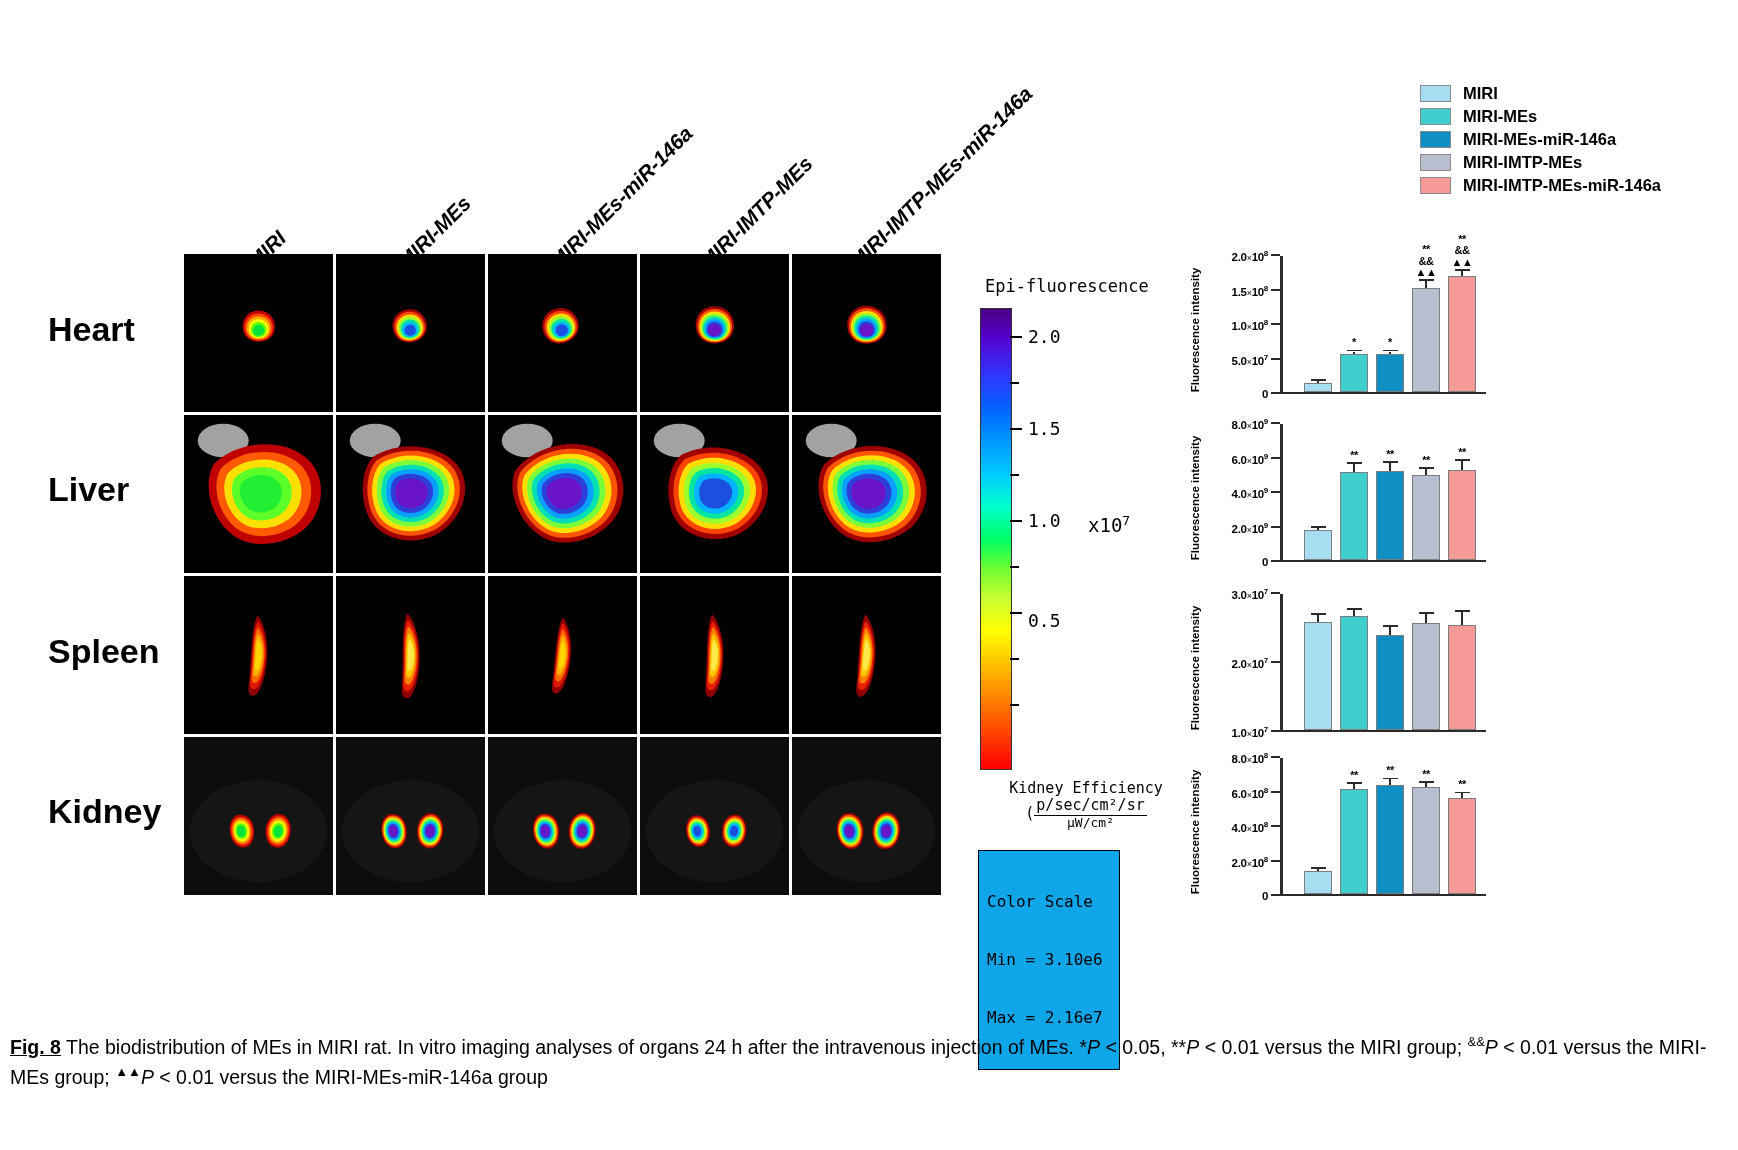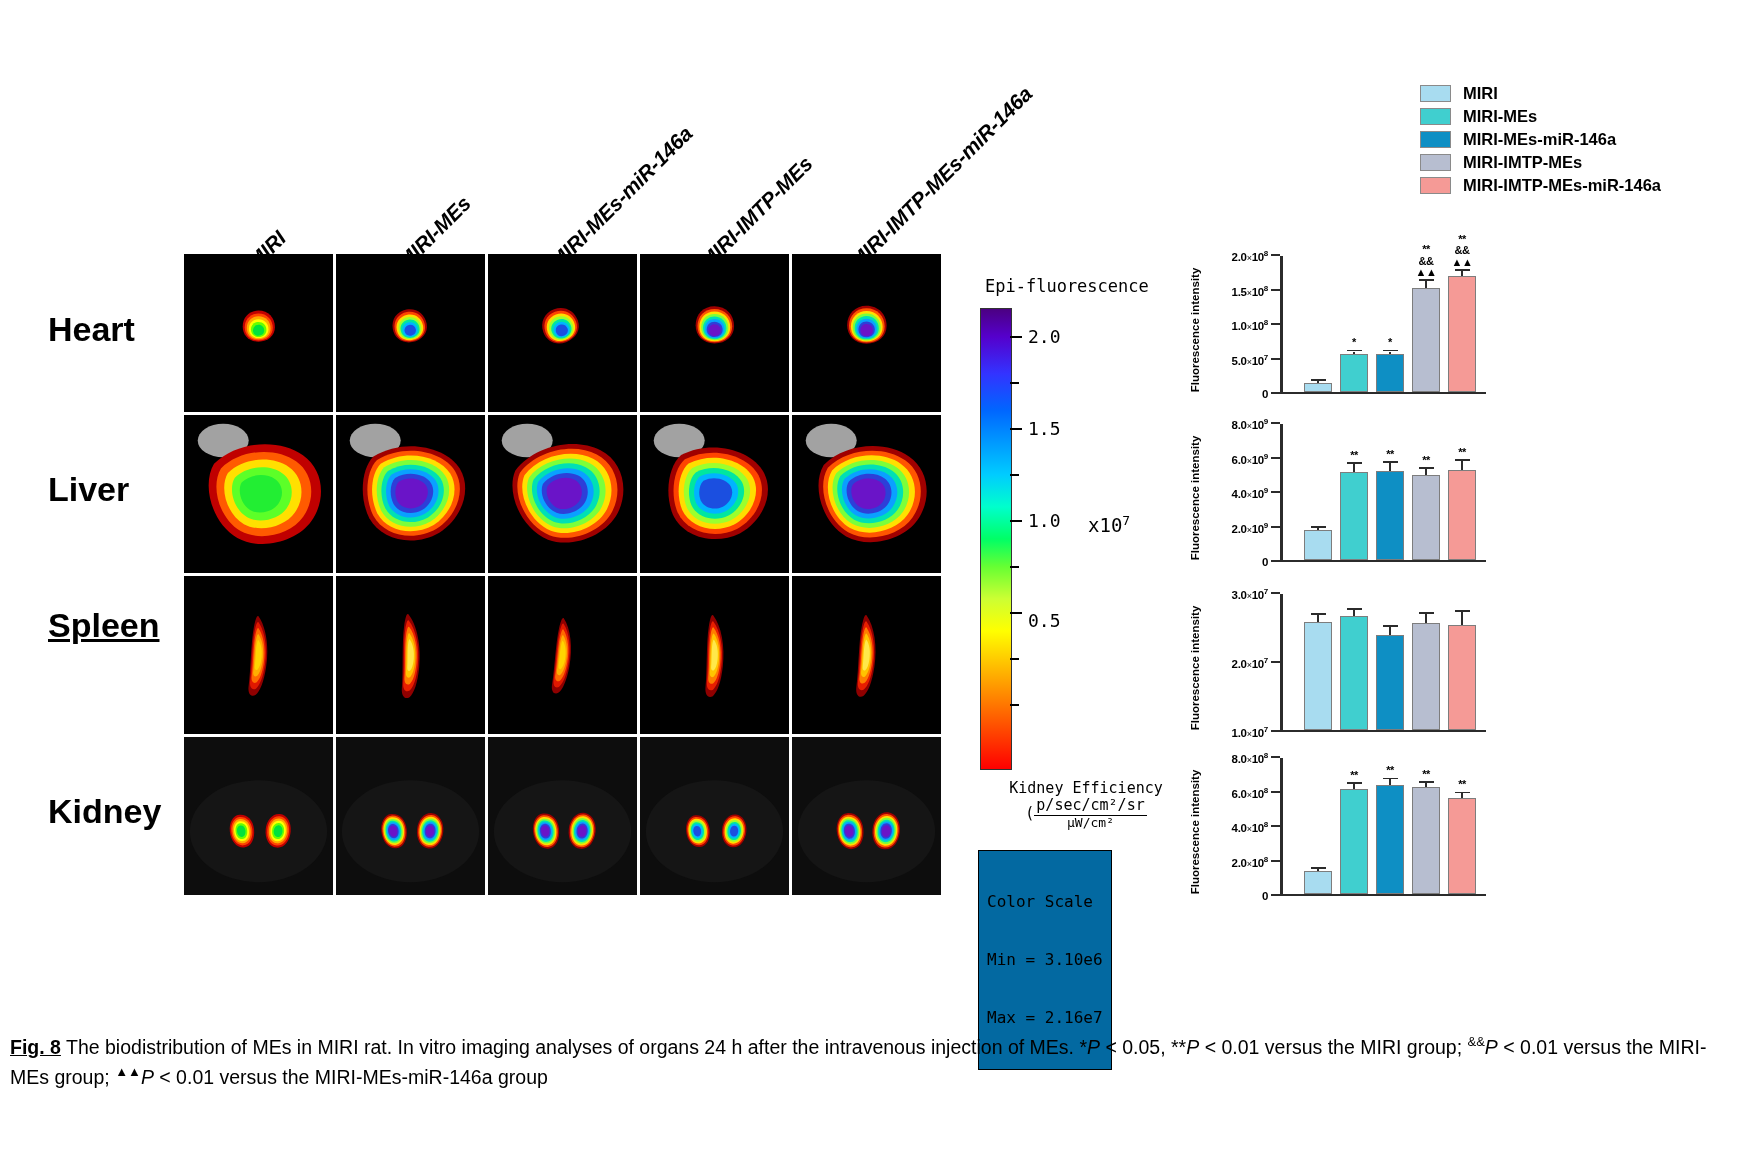--- a/index.html
+++ b/index.html
@@ -41,22 +41,22 @@
     background:linear-gradient(to top,#ff0000 0%,#ff3300 6%,#ff6600 12%,#ff9900 18%,#ffcc00 24%,#ffff00 30%,
       #ccff33 37%,#66ff33 44%,#00ff66 50%,#00ffcc 57%,#00ccff 64%,#0099ff 71%,#0066ff 78%,#3333ff 86%,#5500cc 94%,#4b0082 100%);}
   .cb-tick{position:absolute;left:50px;width:12px;height:2px;background:#000;}
   .cb-tick-label{position:absolute;left:68px;font-family:"DejaVu Sans Mono",monospace;font-size:18px;transform:translateY(-10px);}
   #cb-mult{position:absolute;left:128px;top:245px;font-family:"DejaVu Sans Mono",monospace;font-size:19px;}
   #cb-mult sup{font-size:13px;}
   #radiant-eff{position:absolute;left:16px;top:512px;width:220px;font-family:"DejaVu Sans Mono",monospace;font-size:15px;line-height:1.15;text-align:center;}
   #radiant-eff .frac{display:inline-block;vertical-align:middle;text-align:center;}
   #radiant-eff .num{border-bottom:1.5px solid #000;display:block;padding:0 2px;}
   #radiant-eff .den{display:block;font-size:13px;}
-  #color-scale-box{position:absolute;left:18px;top:582px;border:1.5px solid #000;padding:3px 8px 4px 8px;
-    font-family:"DejaVu Sans Mono",monospace;font-size:16px;line-height:1.2;white-space:pre;background:#0369a1;}
+  #color-scale-box{position:absolute;left:18px;top:582px;border:1.5px solid #000;padding:3px 16px 4px 8px;
+    font-family:"DejaVu Sans Mono",monospace;font-size:16px;line-height:1.2;white-space:pre;background:#0ea5e9;}
 
   
   #legend{position:absolute;left:1420px;top:82px;}
   .legend-row{display:flex;align-items:center;height:23px;}
   .legend-swatch{width:29px;height:15px;border:1px solid #8a8a8a;margin-right:12px;flex:0 0 auto;}
   .legend-text{font-size:16.5px;font-weight:bold;white-space:nowrap;}
 
   
   .chart-panel{position:absolute;left:1180px;width:320px;height:160px;}
   .chart-ylabel{position:absolute;left:6px;top:0;height:160px;width:18px;
@@ -91,21 +91,21 @@
       <div class="col-head nosel" style="left: 260px; top: 250px;">MIRI</div>
       <div class="col-head nosel" style="left: 410px; top: 250px;">MIRI-MEs</div>
       <div class="col-head nosel" style="left: 562px; top: 250px;">MIRI-MEs-miR-146a</div>
       <div class="col-head nosel" style="left: 712px; top: 250px;">MIRI-IMTP-MEs</div>
       <div class="col-head nosel" style="left: 862px; top: 250px;">MIRI-IMTP-MEs-miR-146a</div>
     </div>
 
   <div id="row-labels">
       <div class="row-label nosel" style="left: 48px; top: 310px;">Heart</div>
       <div class="row-label nosel" style="left: 48px; top: 470px;">Liver</div>
-      <div class="row-label nosel" style="left: 48px; top: 606px; text-decoration: underline;">Spleen</div>
+      <div class="row-label nosel" style="left: 48px; top: 632px;">Spleen</div>
       <div class="row-label nosel" style="left: 48px; top: 792px;">Kidney</div>
     </div>
 
   <div id="imaging-grid">
       <div class="organ-cell">
         <svg viewBox="0 0 152 161" preserveAspectRatio="none">
           <g transform="translate(76 80) rotate(0) scale(0.620) translate(-76 -80)">
             <path d="M76,95 C60,95 50,84 50,70 C50,55 61,44 76,44 C92,44 103,56 103,71 C103,85 92,95 76,95 Z" fill="#c00000"></path>
           </g>
           <g transform="translate(76 80) rotate(0) scale(0.539) translate(-76 -80)">

